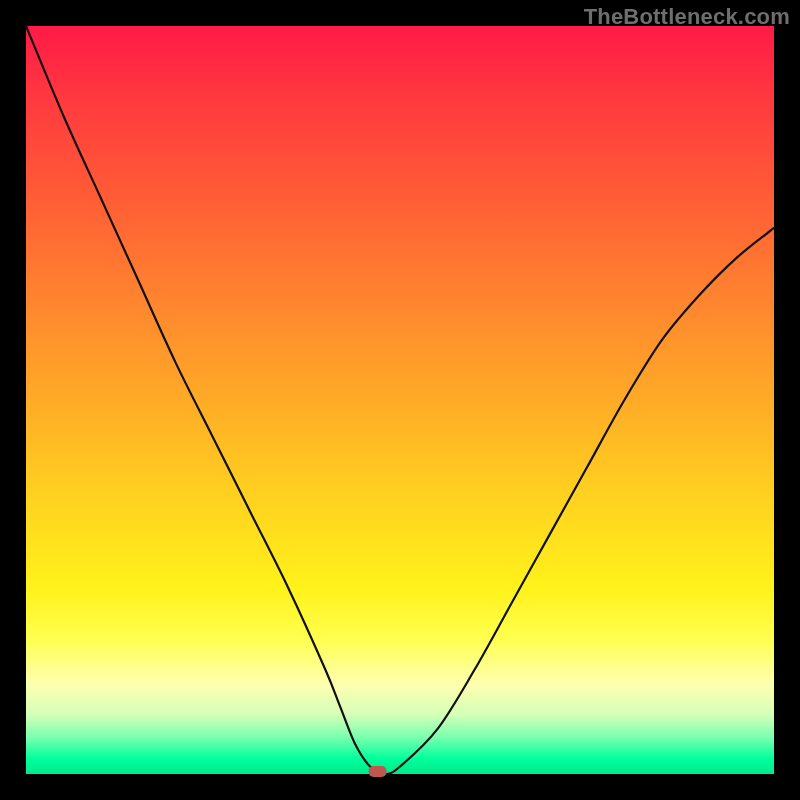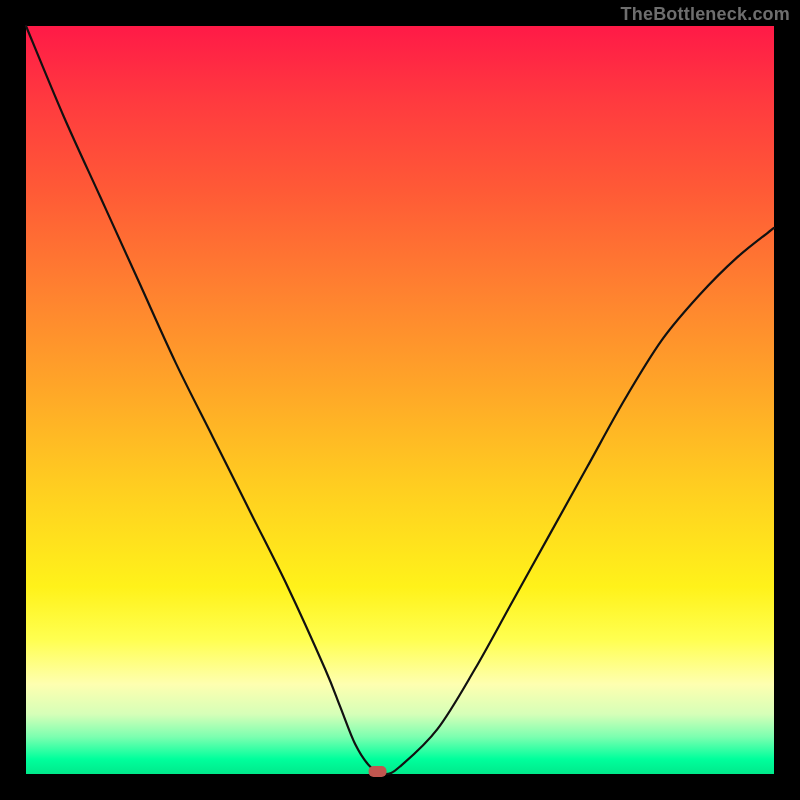--- a/index.html
+++ b/index.html
@@ -38,21 +38,21 @@
       #7dffb0 95%,
       #00ff9c 98%,
       #00e98b 100%
     );
   }
   .watermark {
     position: absolute;
     top: 4px;
     right: 10px;
     color: #6e6e6e;
-    font-size: 18px;
+    font-size: 22px;
     font-weight: 600;
     letter-spacing: 0.2px;
     user-select: none;
   }
   svg.curve {
     position: absolute;
     left: 0;
     top: 0;
     width: 748px;
     height: 748px;

